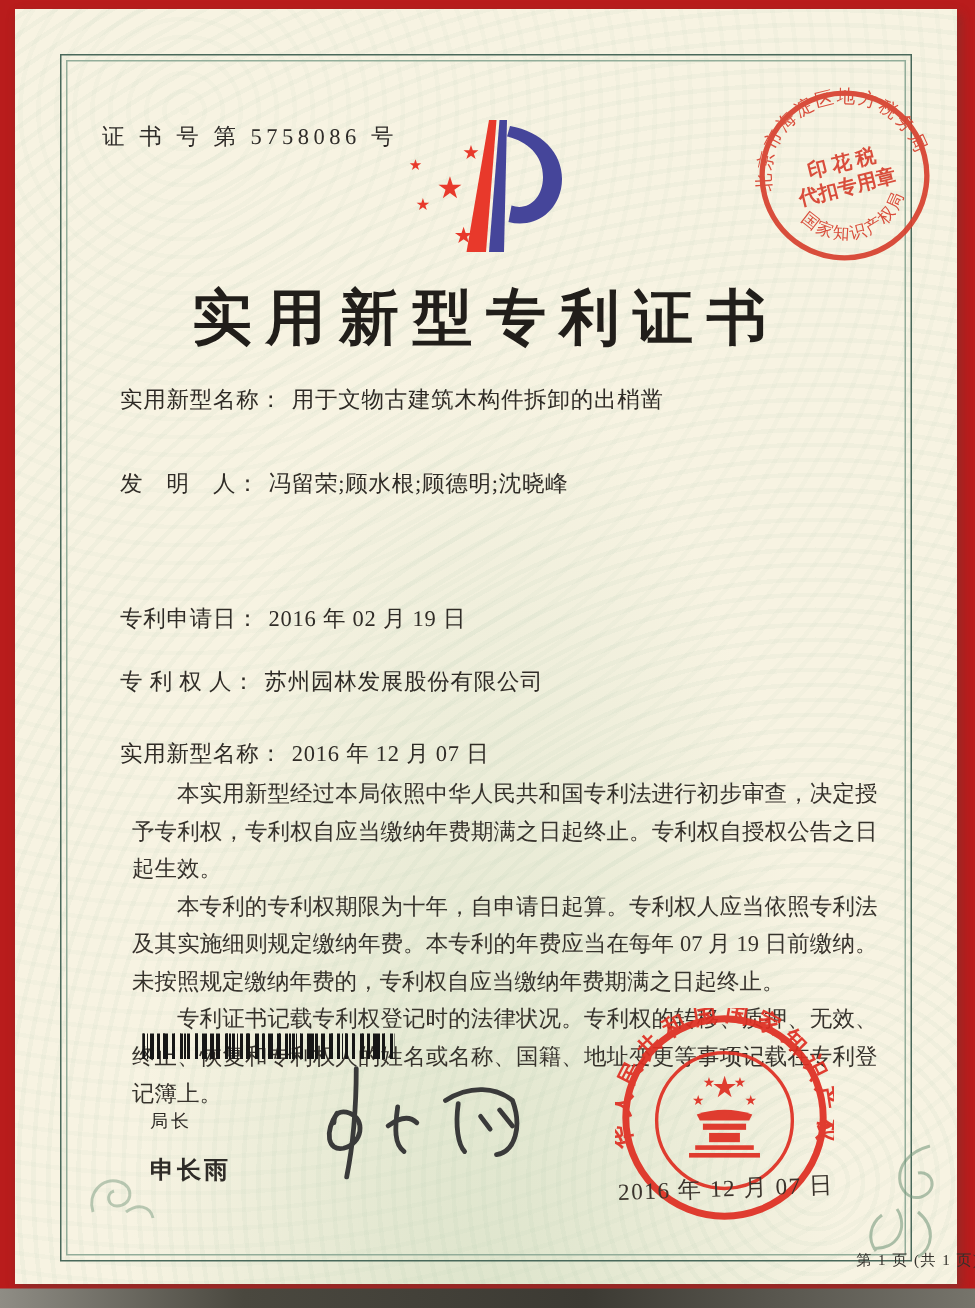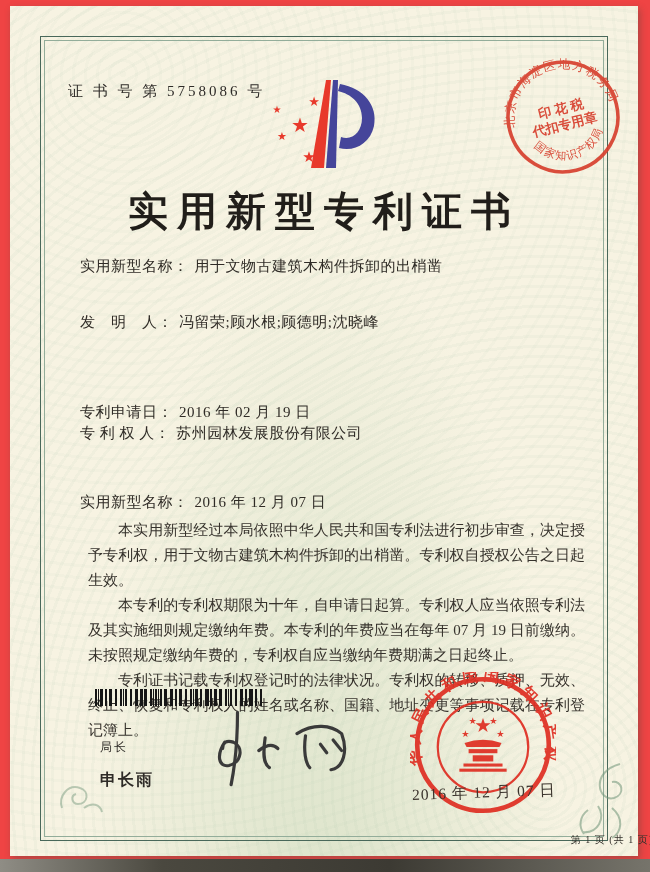--- a/index.html
+++ b/index.html
@@ -1,34 +1,34 @@
 <!DOCTYPE html>
 <html><head>
 <meta charset="utf-8">
 <style>
   html,body{margin:0;padding:0;background:#e9e9e6;}
-  .scan{position:relative;width:650px;height:872px;background:#ef4444;overflow:hidden;
+  .scan{position:relative;width:650px;height:872px;background:#b91c1c;overflow:hidden;
         font-family:"Liberation Serif","DejaVu Serif",serif;}
   .paper{position:absolute;left:10px;top:6px;width:628px;height:850px;
          background-color:#f7f3e2;
          background-image:
            radial-gradient(ellipse at 50% 118%, rgba(168,198,158,0.38), rgba(168,198,158,0) 55%),
            repeating-radial-gradient(circle at 18% 8%, rgba(150,185,160,0.05) 0 3px, transparent 3px 12px),
            repeating-radial-gradient(circle at 85% 92%, rgba(150,185,160,0.07) 0 3px, transparent 3px 10px);
          box-shadow:2px 3px 7px rgba(70,70,60,.4);}
   .frame{position:absolute;left:30px;right:30px;top:30px;bottom:15px;
          border:1.5px solid #49685a;outline:1px solid #93ad9a;outline-offset:-5px;pointer-events:none;}
   .cert-number{position:absolute;left:58px;top:76px;font-size:15px;letter-spacing:3px;color:#2e2b28;}
   .logo{position:absolute;left:256px;top:68px;width:120px;height:100px;}
   .tax-stamp{position:absolute;left:492px;top:50px;width:122px;height:122px;opacity:.92;}
   .title{position:absolute;left:0;top:178px;width:100%;text-align:center;
          font-size:40px;font-weight:600;letter-spacing:9px;color:#211e1a;}
   .field-row{position:absolute;left:70px;width:520px;font-size:15px;color:#2f2b26;letter-spacing:.5px;}
   .flabel{margin-right:6px;}
-  .r1{top:251px}.r2{top:307px}.r3{top:352px}.r4{top:397px}.r5{top:418px}.r6{top:487px}
+  .r1{top:251px}.r2{top:307px}.r3{top:352px}.r4{top:397px}.r5{top:439px}.r6{top:487px}
   .body-text{position:absolute;left:78px;top:512px;width:497px;font-size:15px;line-height:25px;
              color:#36322c;text-align:justify;}
   .body-text p{margin:0;text-indent:2em;}
   .barcode{position:absolute;left:85px;top:683px;width:168px;height:17px;
            background:
             repeating-linear-gradient(90deg,#161616 0 2px,transparent 2px 5px),
             repeating-linear-gradient(90deg,#161616 0 1px,transparent 1px 7px),
             repeating-linear-gradient(90deg,transparent 0 3px,#161616 3px 4px,transparent 4px 11px);}
   .director-title{position:absolute;left:90px;top:733px;font-size:12px;letter-spacing:2px;color:#2e2b27;}
   .director-name{position:absolute;left:90px;top:764px;font-size:16px;letter-spacing:2px;color:#2e2b27;font-weight:bold;}
@@ -94,21 +94,21 @@
       <span class="flabel">专利申请日：</span><span class="fvalue">2016 年 02 月 19 日</span>
     </div>
     <div class="field-row r5">
       <span class="flabel">专 利 权 人：</span><span class="fvalue">苏州园林发展股份有限公司</span>
     </div>
     <div class="field-row r6">
       <span class="flabel">实用新型名称：</span><span class="fvalue">2016 年 12 月 07 日</span>
     </div>
 
     <div class="body-text">
-      <p>本实用新型经过本局依照中华人民共和国专利法进行初步审查，决定授予专利权，用于文物古建筑木构件拆卸的出梢凿。专利权自授权公告之日起生效。</p>
+      <p>本实用新型经过本局依照中华人民共和国专利法进行初步审查，决定授予专利权，专利权自应当缴纳年费期满之日起终止。专利权自授权公告之日起生效。</p>
       <p>本专利的专利权期限为十年，自申请日起算。专利权人应当依照专利法及其实施细则规定缴纳年费。本专利的年费应当在每年 07 月 19 日前缴纳。未按照规定缴纳年费的，专利权自应当缴纳年费期满之日起终止。</p>
       <p>专利证书记载专利权登记时的法律状况。专利权的转移、质押、无效、终止、恢复和专利权人的姓名或名称、国籍、地址变更等事项记载在专利登记簿上。</p>
     </div>
 
     <div class="barcode"></div>
 
     <div class="director-title">局长</div>
     <div class="director-name">申长雨</div>
 
     <svg class="signature" viewBox="0 0 160 80">

